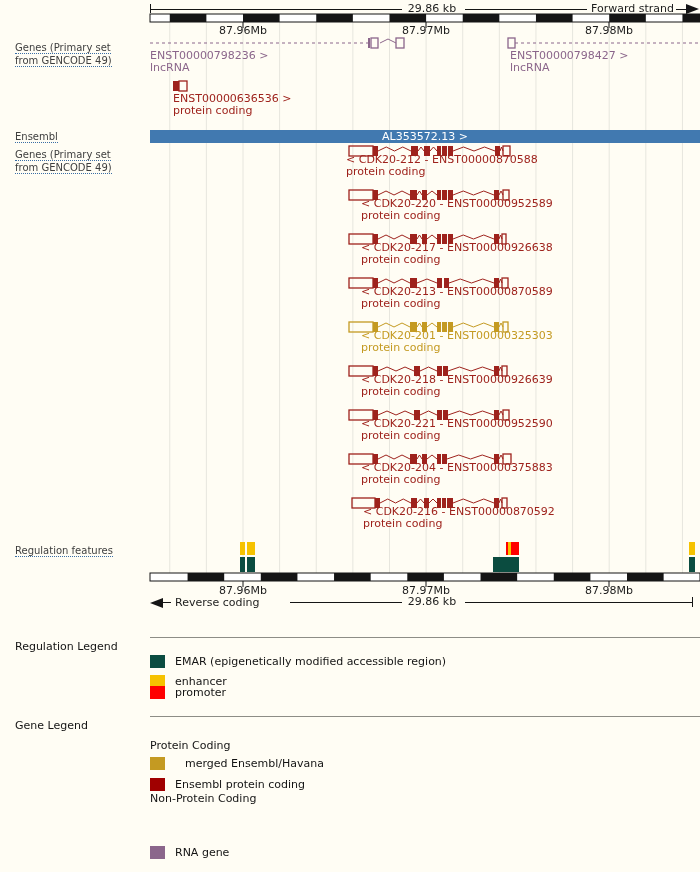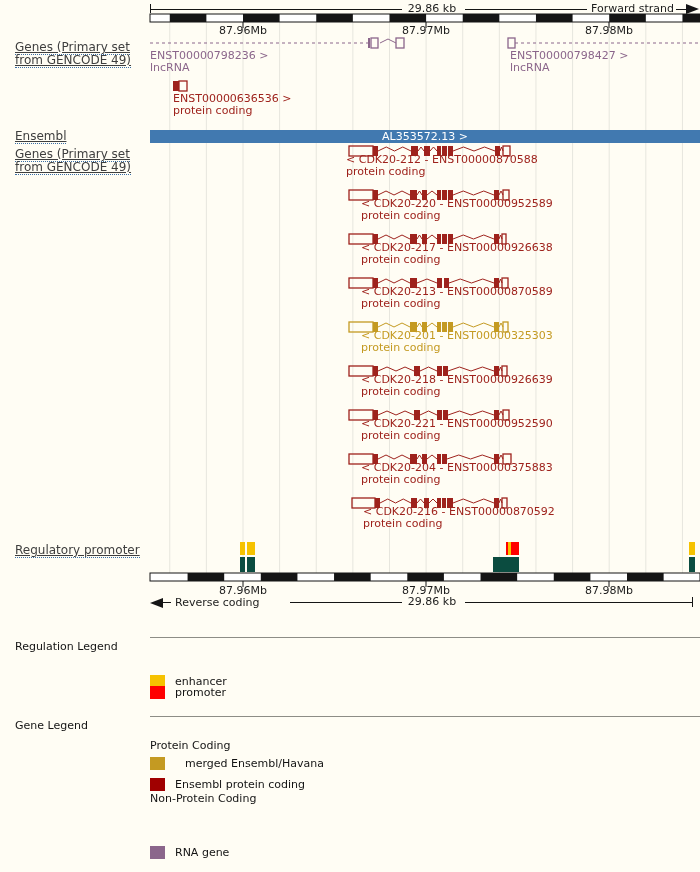--- a/index.html
+++ b/index.html
@@ -1,20 +1,20 @@
 <!DOCTYPE html>
 <html><head>
 <meta charset="utf-8">
 <style>
   html,body{margin:0;padding:0;background:#fffdf4;}
   #app{position:relative;width:700px;height:872px;background:#fffdf4;
        font-family:"DejaVu Sans", sans-serif;overflow:hidden;}
   #track-svg{position:absolute;left:0;top:0;}
   svg text{font-family:"DejaVu Sans", sans-serif;font-size:11px;}
-  .lbl{position:absolute;font-size:12px;color:#3e3e3e;line-height:13px;white-space:nowrap;text-decoration:underline;}
+  .lbl{position:absolute;font-size:10px;color:#3e3e3e;line-height:13px;white-space:nowrap;}
   .dotlink span{border-bottom:1px dotted #3a6ea5;}
   .hline{position:absolute;height:1px;background:#151515;}
   .vtick{position:absolute;width:1px;background:#151515;}
   .stxt{position:absolute;font-size:11px;color:#1c1c1c;white-space:nowrap;}
   .ctr{text-align:center;}
   .arrow-r{position:absolute;width:0;height:0;border-top:5px solid transparent;
            border-bottom:5px solid transparent;border-left:13px solid #151515;}
   .arrow-l{position:absolute;width:0;height:0;border-top:5px solid transparent;
            border-bottom:5px solid transparent;border-right:13px solid #151515;}
   .rule{position:absolute;left:150px;width:550px;height:1px;background:#8d8d86;}
@@ -290,34 +290,38 @@
     <span>from GENCODE 49)</span>
   </div>
   <div class="lbl dotlink" style="left:15px;top:130px;">
     <span>Ensembl</span>
   </div>
   <div class="lbl dotlink" style="left:15px;top:148px;">
     <span>Genes (Primary set</span><br>
     <span>from GENCODE 49)</span>
   </div>
   <div class="lbl dotlink" style="left:15px;top:544px;">
-    <span>Regulatory promoter</span>
+    <span>Regulation features</span>
   </div>
 
   <span class="arrow-l" style="left:150px;top:598px;"></span>
   <span class="hline" style="left:163px;top:602px;width:8px;"></span>
   <span class="stxt" style="left:175px;top:596px;">Reverse coding</span>
   <span class="hline" style="left:290px;top:602px;width:112px;"></span>
   <span class="stxt ctr" style="left:402px;top:595px;width:60px;">29.86 kb</span>
   <span class="hline" style="left:465px;top:602px;width:227px;"></span>
   <span class="vtick" style="left:692px;top:597px;height:10px;"></span>
 
   <div class="rule" style="top:637px;"></div>
   <div class="section-title" style="left:15px;top:640px;">Regulation Legend</div>
 
+  <div class="legend-row" style="top:655px;">
+    <span class="swatch" style="background: rgb(11, 76, 64);"></span>
+    <span class="legend-txt">EMAR (epigenetically modified accessible region)</span>
+  </div>
   <div class="legend-row" style="top:675px;">
     <span class="swatch" style="background: rgb(246, 194, 0);"></span>
     <span class="legend-txt">enhancer</span>
   </div>
   <div class="legend-row" style="top:686px;text-align:center;">
     <span class="swatch" style="background: rgb(255, 0, 0);"></span>
     <span class="legend-txt">promoter</span>
   </div>
 
   <div class="rule" style="top:716px;"></div>

